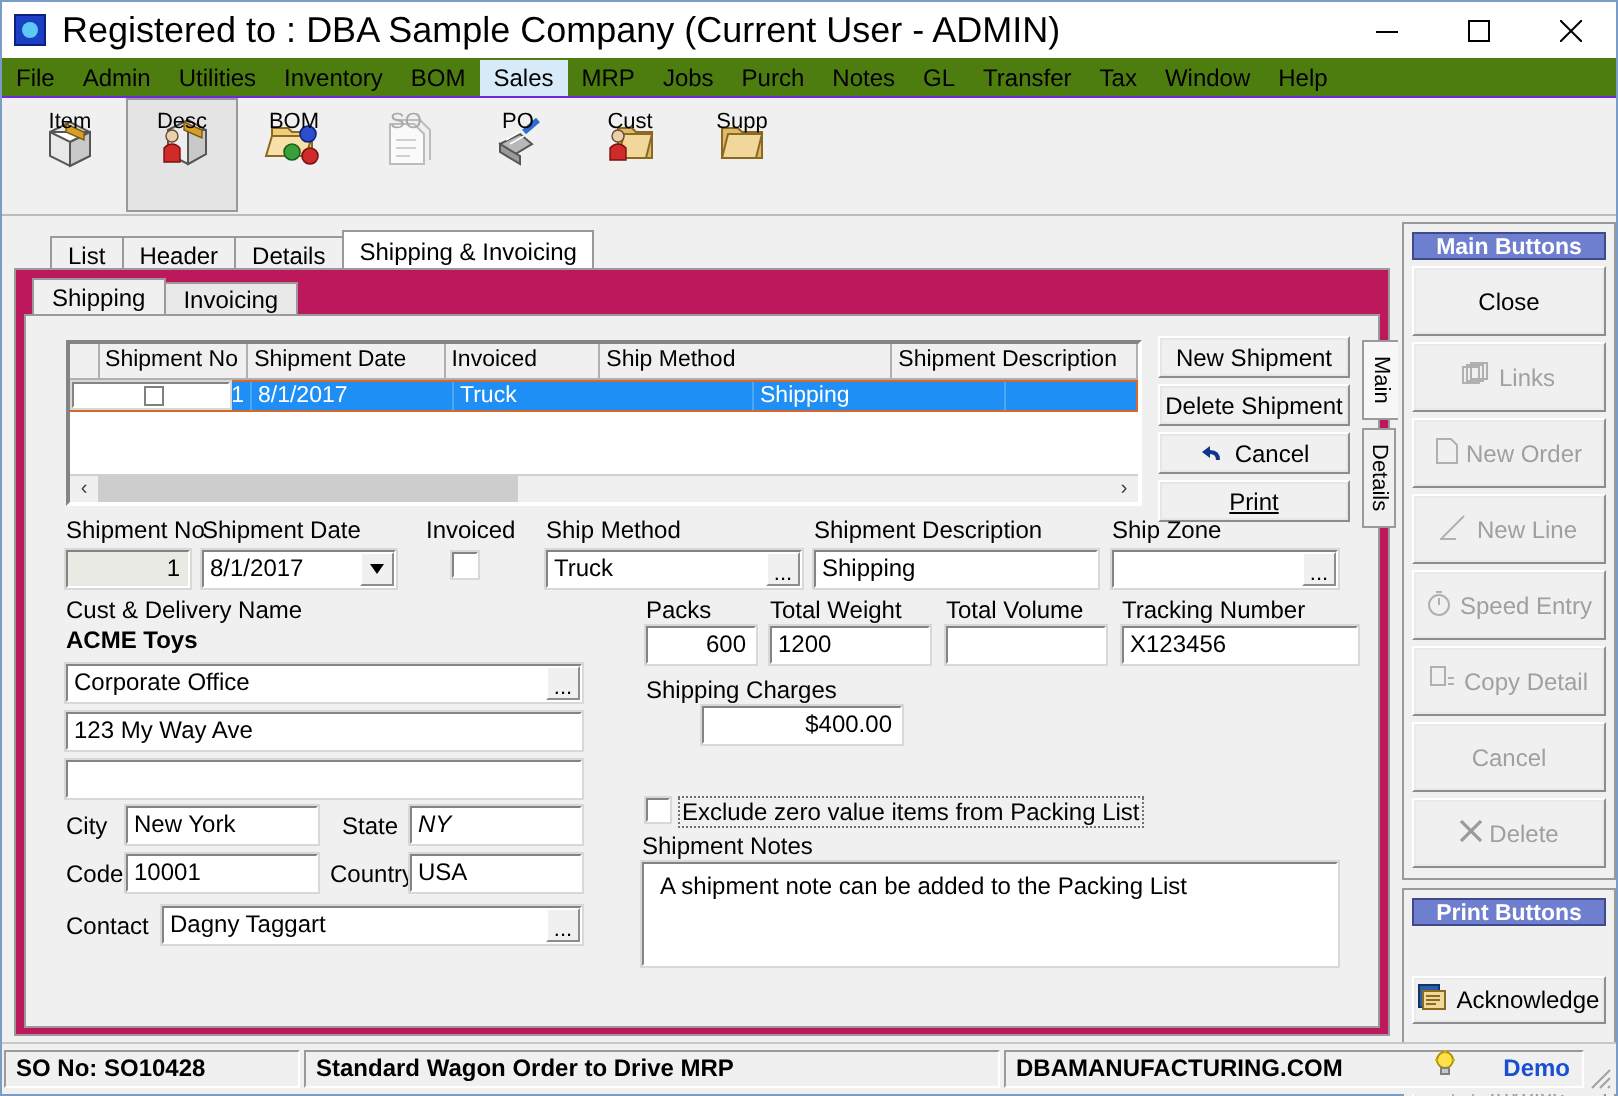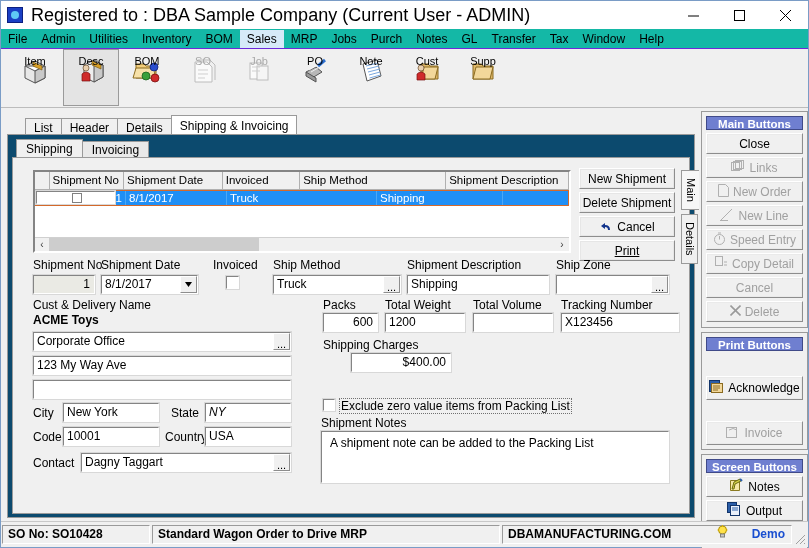--- a/index.html
+++ b/index.html
@@ -32,21 +32,21 @@
   .title-text{font-size:18px;color:#000;}
   .winbtns{position:absolute;right:0;top:0;display:flex;height:28px;}
   .winbtn{
     width:46px;height:28px;display:flex;align-items:center;justify-content:center;
     font-size:12px;color:#000;background:#ffffff;
   }
   .winbtn svg{display:block;}
   
   .menubar{
     position:absolute;left:0;top:28px;width:807px;height:19px;
-    background:#14b8a6;display:flex;align-items:center;
+    background:#4d7c0f;display:flex;align-items:center;
     border-bottom:4px solid #6d28d9;
   }
   .menuitem{
     padding:2px 7px;font-size:12px;color:#000;line-height:14px;
   }
   .menuitem.active{background:#d6eaf8;}
   
   .toolbar{
     position:absolute;left:0;top:48px;width:807px;height:59px;
     background:#f0f0f0;border-bottom:1px solid #bcbcbc;
@@ -67,21 +67,21 @@
   }
   .tabrow{position:absolute;left:6px;top:6px;height:19px;display:flex;align-items:flex-end;padding-left:16px;}
   .tab{
     height:17px;padding:1px 8px 0 8px;font-size:12px;color:#000;
     background:#f0f0f0;border:1px solid #9a9a9a;border-bottom:none;
     margin-right:-1px;box-sizing:border-box;line-height:16px;
   }
   .tab.active{height:20px;background:#ffffff;border-bottom:1px solid #ffffff;font-size:12px;line-height:18px;padding-top:1px;}
   .tabpanel{
     position:absolute;left:4px;top:24px;width:688px;height:384px;
-    background:#0c4a6e;border:1px solid #9a9a9a;box-sizing:border-box;
+    background:#be185d;border:1px solid #9a9a9a;box-sizing:border-box;
   }
   .subtabrow{position:absolute;left:8px;top:4px;height:19px;display:flex;align-items:flex-end;}
   .subtab{
     height:17px;padding:1px 9px 0 9px;font-size:12px;color:#000;
     background:#e9e9e9;border:1px solid #9a9a9a;border-bottom:none;
     margin-right:-1px;line-height:15px;box-sizing:border-box;
   }
   .subtab.active{height:19px;background:#f0f0f0;border-bottom:1px solid #f0f0f0;line-height:17px;}
   .subpanel{
     position:absolute;left:4px;top:22px;width:678px;height:357px;
@@ -180,21 +180,21 @@
     position:relative;border:1px solid #9a9a9a;background:#f0f0f0;
     margin-bottom:4px;padding:4px 4px 5px 4px;box-sizing:border-box;
   }
   .grouphead{
     background:#6f7fd0;color:#ffffff;font-size:11.5px;font-weight:bold;
     text-align:center;height:14px;line-height:14px;
     border:1px solid #404a88;box-sizing:border-box;margin-bottom:3px;
   }
   .sbtn{
     display:flex;align-items:center;justify-content:center;gap:4px;
-    height:21px;background:#f0f0f0;font-size:12px;color:#000;
+    height:35px;background:#f0f0f0;font-size:12px;color:#000;
     border:1px solid;border-color:#ffffff #8d8d8d #8d8d8d #ffffff;
     box-shadow:inset 0 0 0 1px #eaeaea;
     margin-bottom:3px;box-sizing:border-box;
   }
   .sbtn:last-child{margin-bottom:0;}
   .sbtn.dis{color:#a0a0a0;text-align:right;}
   .sbtn svg{flex:none;}
   
   .statusbar{
     position:absolute;left:0;bottom:0;width:807px;height:25px;
@@ -304,58 +304,34 @@
           <path d="M7 6 h12 l5 5 v15 h-17 z" fill="#fafafa" stroke="#bcbcbc" stroke-width="1"></path>
           <path d="M10 4 h12 l5 5 v15" fill="none" stroke="#bcbcbc" stroke-width="1"></path>
           <line x1="10" y1="14" x2="20" y2="14" stroke="#cfcfcf"></line>
           <line x1="10" y1="18" x2="20" y2="18" stroke="#cfcfcf"></line>
           <line x1="10" y1="22" x2="17" y2="22" stroke="#cfcfcf"></line>
         </svg>
       </div>
       <div class="lbl">SO</div>
     </div>
 
-    <div class="tbtn disabled">
-      <div class="glyph">
-        <svg width="30" height="30" viewBox="0 0 30 30">
-          <rect x="6" y="7" width="12" height="16" fill="#fafafa" stroke="#bcbcbc" stroke-width="1"></rect>
-          <rect x="13" y="10" width="11" height="14" fill="#f5f5f5" stroke="#bcbcbc" stroke-width="1"></rect>
-          <line x1="8" y1="11" x2="16" y2="11" stroke="#cfcfcf"></line>
-          <line x1="8" y1="15" x2="16" y2="15" stroke="#cfcfcf"></line>
-        </svg>
-      </div>
-      <div class="lbl">Job</div>
-    </div>
 
     <div class="tbtn">
       <div class="glyph">
         <svg width="30" height="30" viewBox="0 0 30 30">
           <path d="M6 16 l10 -5 l6 5 l-10 6 z" fill="#b8b8b8" stroke="#555" stroke-width="1"></path>
           <path d="M6 16 l0 4 l10 6 l0 -4 z" fill="#9a9a9a" stroke="#555" stroke-width="1"></path>
           <line x1="18" y1="10" x2="25" y2="4" stroke="#2b6ecf" stroke-width="3"></line>
           <line x1="9" y1="14" x2="16" y2="10" stroke="#fff" stroke-width="0.8"></line>
           <line x1="11" y1="16" x2="18" y2="12" stroke="#fff" stroke-width="0.8"></line>
         </svg>
       </div>
       <div class="lbl">PO</div>
     </div>
 
-    <div class="tbtn">
-      <div class="glyph">
-        <svg width="30" height="30" viewBox="0 0 30 30">
-          <polygon points="7,8 21,4 25,20 11,25" fill="#ffffff" stroke="#555" stroke-width="1"></polygon>
-          <line x1="10" y1="10" x2="22" y2="7" stroke="#7aa8e0"></line>
-          <line x1="11" y1="13" x2="23" y2="10" stroke="#7aa8e0"></line>
-          <line x1="12" y1="16" x2="24" y2="13" stroke="#7aa8e0"></line>
-          <line x1="13" y1="19" x2="24" y2="16" stroke="#7aa8e0"></line>
-          <line x1="13.5" y1="22" x2="24.5" y2="19" stroke="#7aa8e0"></line>
-        </svg>
-      </div>
-      <div class="lbl">Note</div>
-    </div>
 
     <div class="tbtn">
       <div class="glyph">
         <svg width="30" height="30" viewBox="0 0 30 30">
           <path d="M9 8 h7 l2 2 h8 v13 h-17 z" fill="#e0b96a" stroke="#8a6a20" stroke-width="1"></path>
           <path d="M12 11 h14 l-3 12 h-14 z" fill="#f2d79a" stroke="#8a6a20" stroke-width="1"></path>
           <circle cx="9" cy="12" r="3" fill="#e8cfae" stroke="#6a4a2a" stroke-width="0.7"></circle>
           <path d="M5 24 L5 18 Q9 14 13 18 L13 24 Z" fill="#cf2b2b" stroke="#7a1010" stroke-width="0.7"></path>
         </svg>
       </div>

